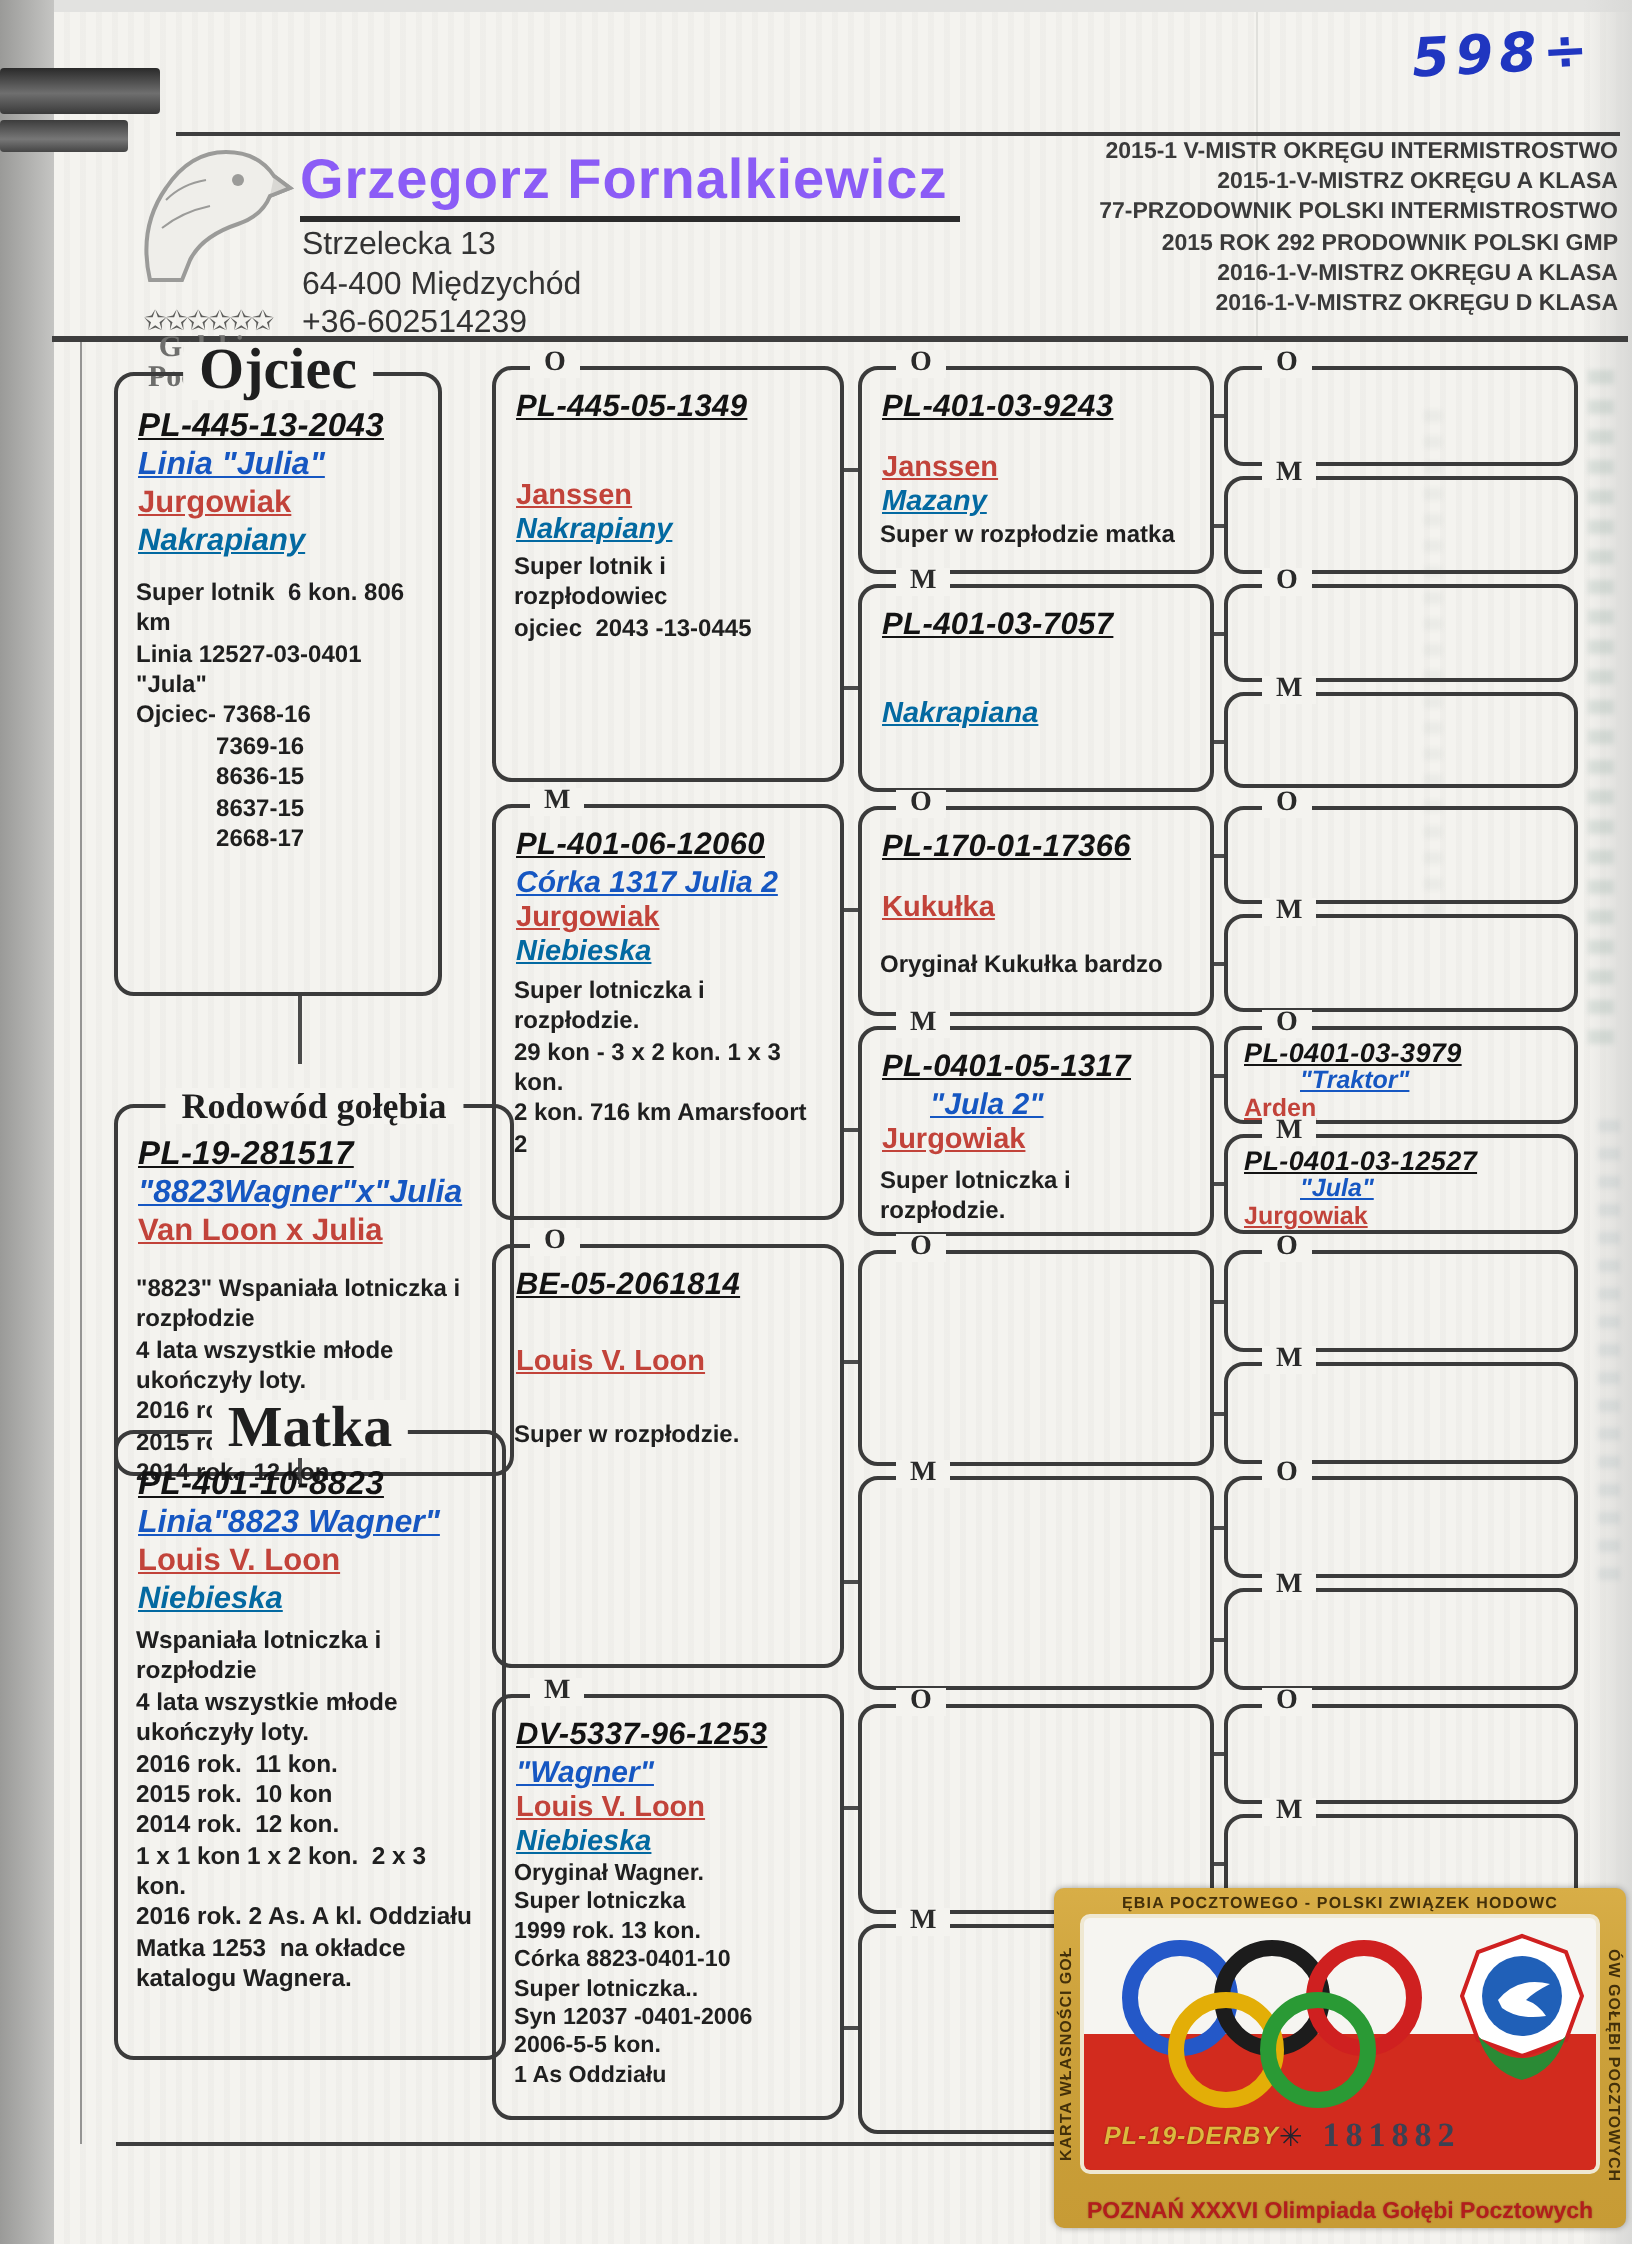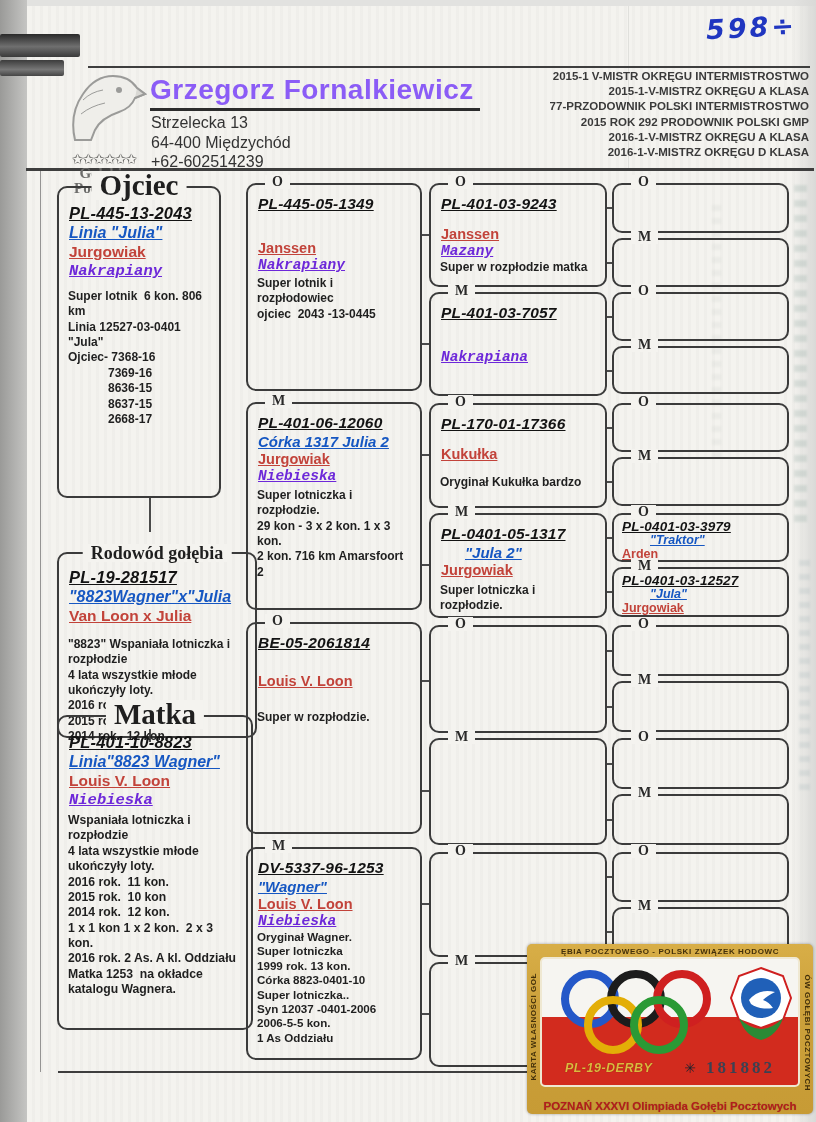--- a/index.html
+++ b/index.html
@@ -40,21 +40,21 @@
   .pm{position:absolute;top:-10px;left:17px;background:#f4f3ef;padding:0 7px;z-index:3;
       font-family:"Liberation Serif",serif;font-weight:bold;font-size:14px;color:#2a2a2a;line-height:1;}
   .btitle{position:absolute;left:50%;transform:translateX(-50%);background:#f4f3ef;padding:0 8px;z-index:3;
       font-family:"Liberation Serif",serif;font-weight:bold;color:#1f1f1f;white-space:nowrap;line-height:1;}
   .t-big{top:-17px;font-size:29px;}
   .t-mid{top:-10px;font-size:18px;}
   .ring{margin:10px 10px 1px;font-weight:bold;font-style:italic;font-size:15.5px;color:#131313;
       text-decoration:underline;letter-spacing:.2px;}
   .l-blue{margin:1px 10px;font-weight:bold;font-style:italic;font-size:15px;color:#1657c2;text-decoration:underline;}
   .l-red{margin:1px 10px;font-weight:bold;font-size:14.5px;color:#c2433a;text-decoration:underline;}
-  .l-black{margin:1px 10px;font-weight:bold;font-style:italic;font-size:14.5px;color:#6d28d9;text-decoration:underline;font-family:Liberation Mono, monospace;}
+  .l-black{margin:1px 10px;font-weight:bold;font-style:italic;font-size:14.5px;color:#0369a1;text-decoration:underline;}
   .desc{margin:6px 9px 4px;font-weight:bold;font-size:12px;line-height:1.28;color:#1f1f1f;white-space:pre-wrap;}
   .desc.tiny{font-size:11.6px;line-height:1.24;}
   .mt-s{margin-top:13px;} .mt-m{margin-top:21px;} .mt-l{margin-top:27px;}
   .small .ring{margin:5px 8px 0;font-size:13.5px;line-height:1.05;}
   .small .l-blue{margin:0 8px 0 36px;font-size:12.5px;line-height:1.1;}
   .small .l-red{margin:0 8px;font-size:12.5px;line-height:1.1;}
   .ind{margin-left:34px;}
 
   .stub{position:absolute;background:#4a4a4a;height:2px;z-index:1;}
 
@@ -63,21 +63,21 @@
       background:linear-gradient(180deg,#d8ae47,#c1963322 40%,#c79b35),#cda23c;box-shadow:0 0 3px rgba(0,0,0,.35);}
   .st-top{position:absolute;top:3px;left:10px;right:10px;text-align:center;font-weight:bold;font-size:8px;
       letter-spacing:.6px;color:#43300a;white-space:nowrap;}
   .st-left{position:absolute;left:-46px;top:80px;width:104px;text-align:center;transform:rotate(-90deg);
       font-weight:bold;font-size:8px;letter-spacing:.5px;color:#43300a;white-space:nowrap;}
   .st-right{position:absolute;right:-48px;top:80px;width:108px;text-align:center;transform:rotate(90deg);
       font-weight:bold;font-size:8px;letter-spacing:.5px;color:#43300a;white-space:nowrap;}
   .st-inner{position:absolute;left:13px;right:13px;top:13px;bottom:27px;background:#f6f5f1;border-radius:5px;
       border:2px solid #efe8d2;overflow:hidden;}
   .st-red{position:absolute;left:0;right:0;bottom:0;height:54%;background:#d22b1e;}
-  .st-row{position:absolute;left:10px;right:10px;bottom:7px;display:flex;justify-content:center;align-items:center;gap:32px;}
+  .st-row{position:absolute;left:10px;right:10px;bottom:7px;display:flex;justify-content:flex-start;align-items:center;}
   .st-code{font-weight:bold;font-style:italic;font-size:12.5px;color:#dcb93e;text-shadow:0 0 1px #7a1a10;letter-spacing:.5px;}
   .st-serial{display:flex;align-items:center;gap:10px;}
   .st-star{font-size:14px;color:#23232d;}
   .st-num{font-family:"Liberation Serif",serif;font-weight:bold;font-size:17px;letter-spacing:3px;color:#3c4152;}
   .st-bottom{position:absolute;left:0;right:0;bottom:2px;text-align:center;font-weight:bold;font-size:11.5px;
       color:#b31d1d;text-shadow:0 0 1px rgba(60,20,0,.4);white-space:nowrap;}
   .st-rings{position:absolute;left:14px;top:6px;}
   .st-badge{position:absolute;right:5px;top:7px;}
 </style>
 </head>
@@ -112,21 +112,21 @@
       </g>
     </svg>
     <div class="stars">✩✩✩✩✩✩</div>
     <div class="lt">Gołębie</div>
     <div class="lt">Pocztowe</div>
   </div>
   <div class="hdr-name">Grzegorz Fornalkiewicz</div>
   <div class="hdr-addr">
     <div>Strzelecka 13</div>
     <div>64-400 Międzychód</div>
-    <div>+62-602514239</div>
+    <div>+36-602514239</div>
   </div>
   <div class="hdr-ach">
     <div>2015-1 V-MISTR OKRĘGU INTERMISTROSTWO</div>
     <div>2015-1-V-MISTRZ OKRĘGU A KLASA</div>
     <div>77-PRZODOWNIK POLSKI INTERMISTROSTWO</div>
     <div>2015 ROK 292 PRODOWNIK POLSKI GMP</div>
     <div>2016-1-V-MISTRZ OKRĘGU A KLASA</div>
     <div>2016-1-V-MISTRZ OKRĘGU D KLASA</div>
   </div>
 

